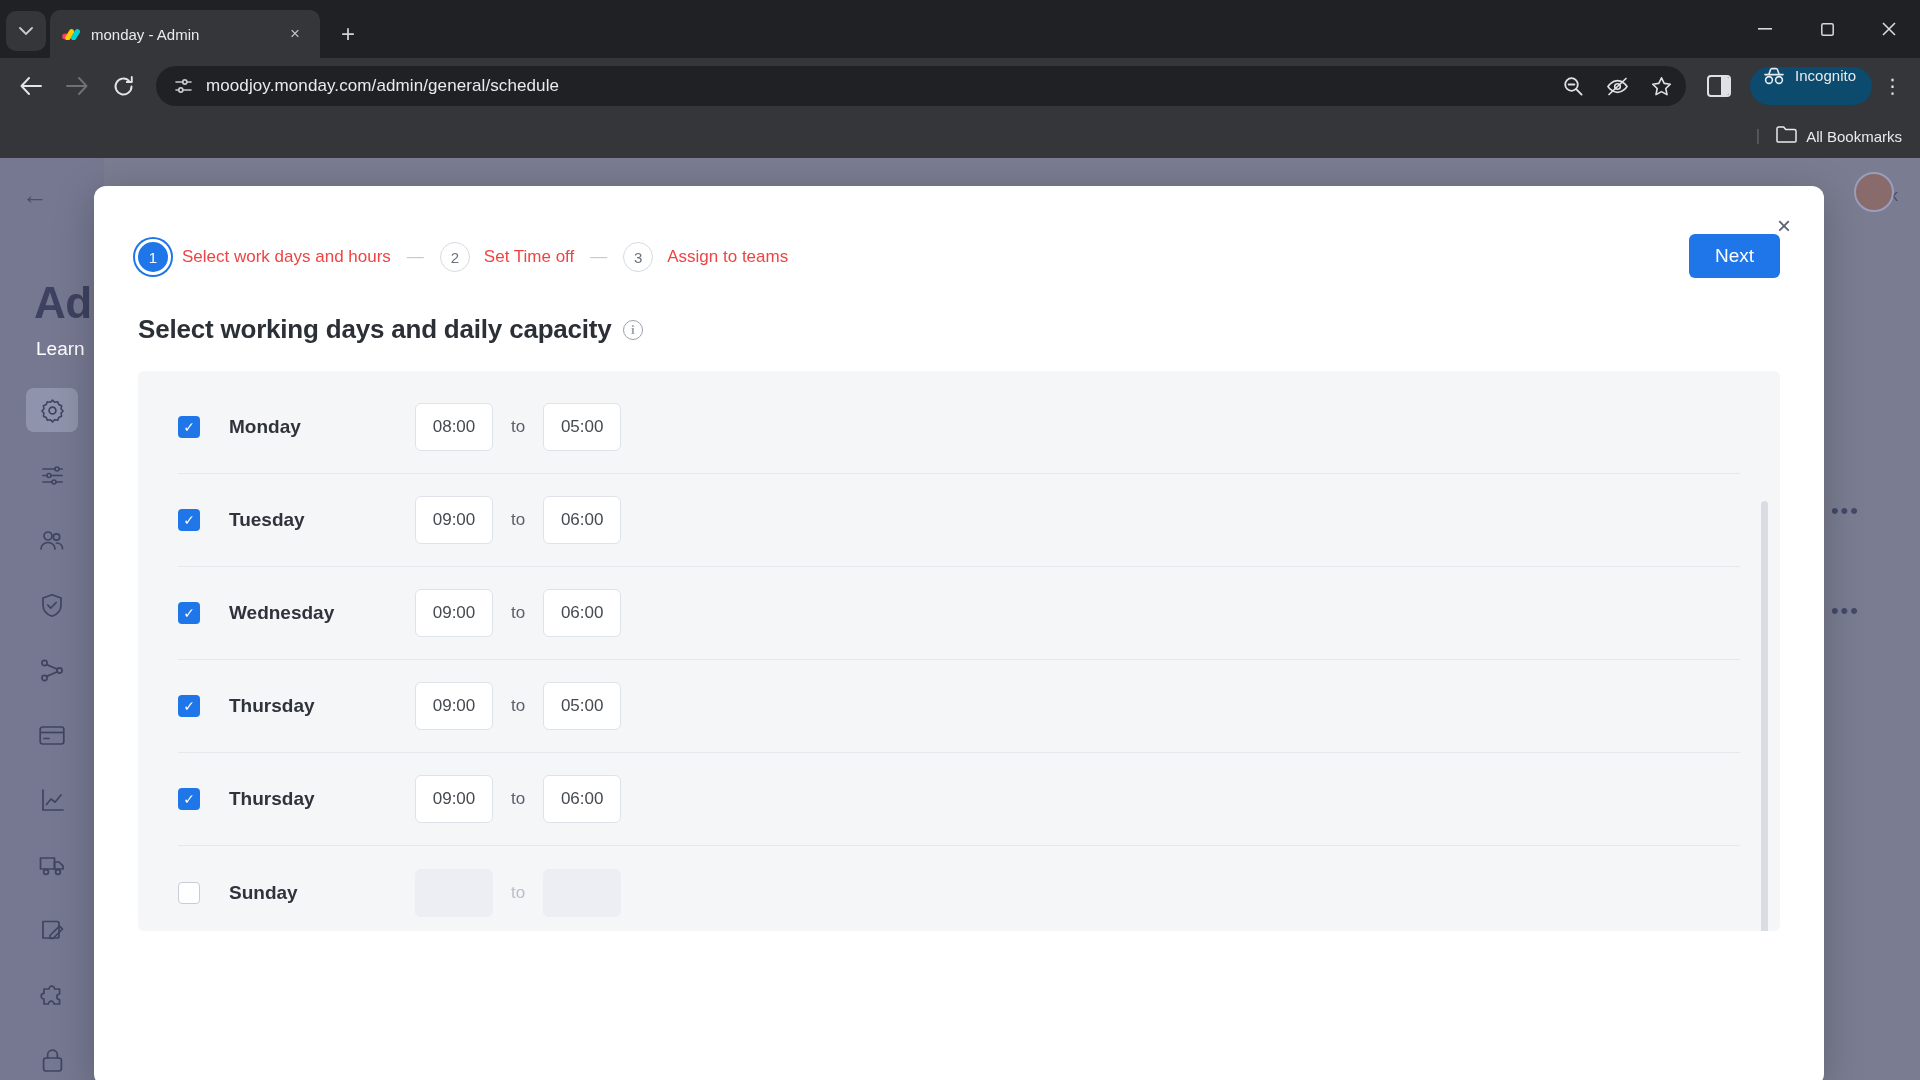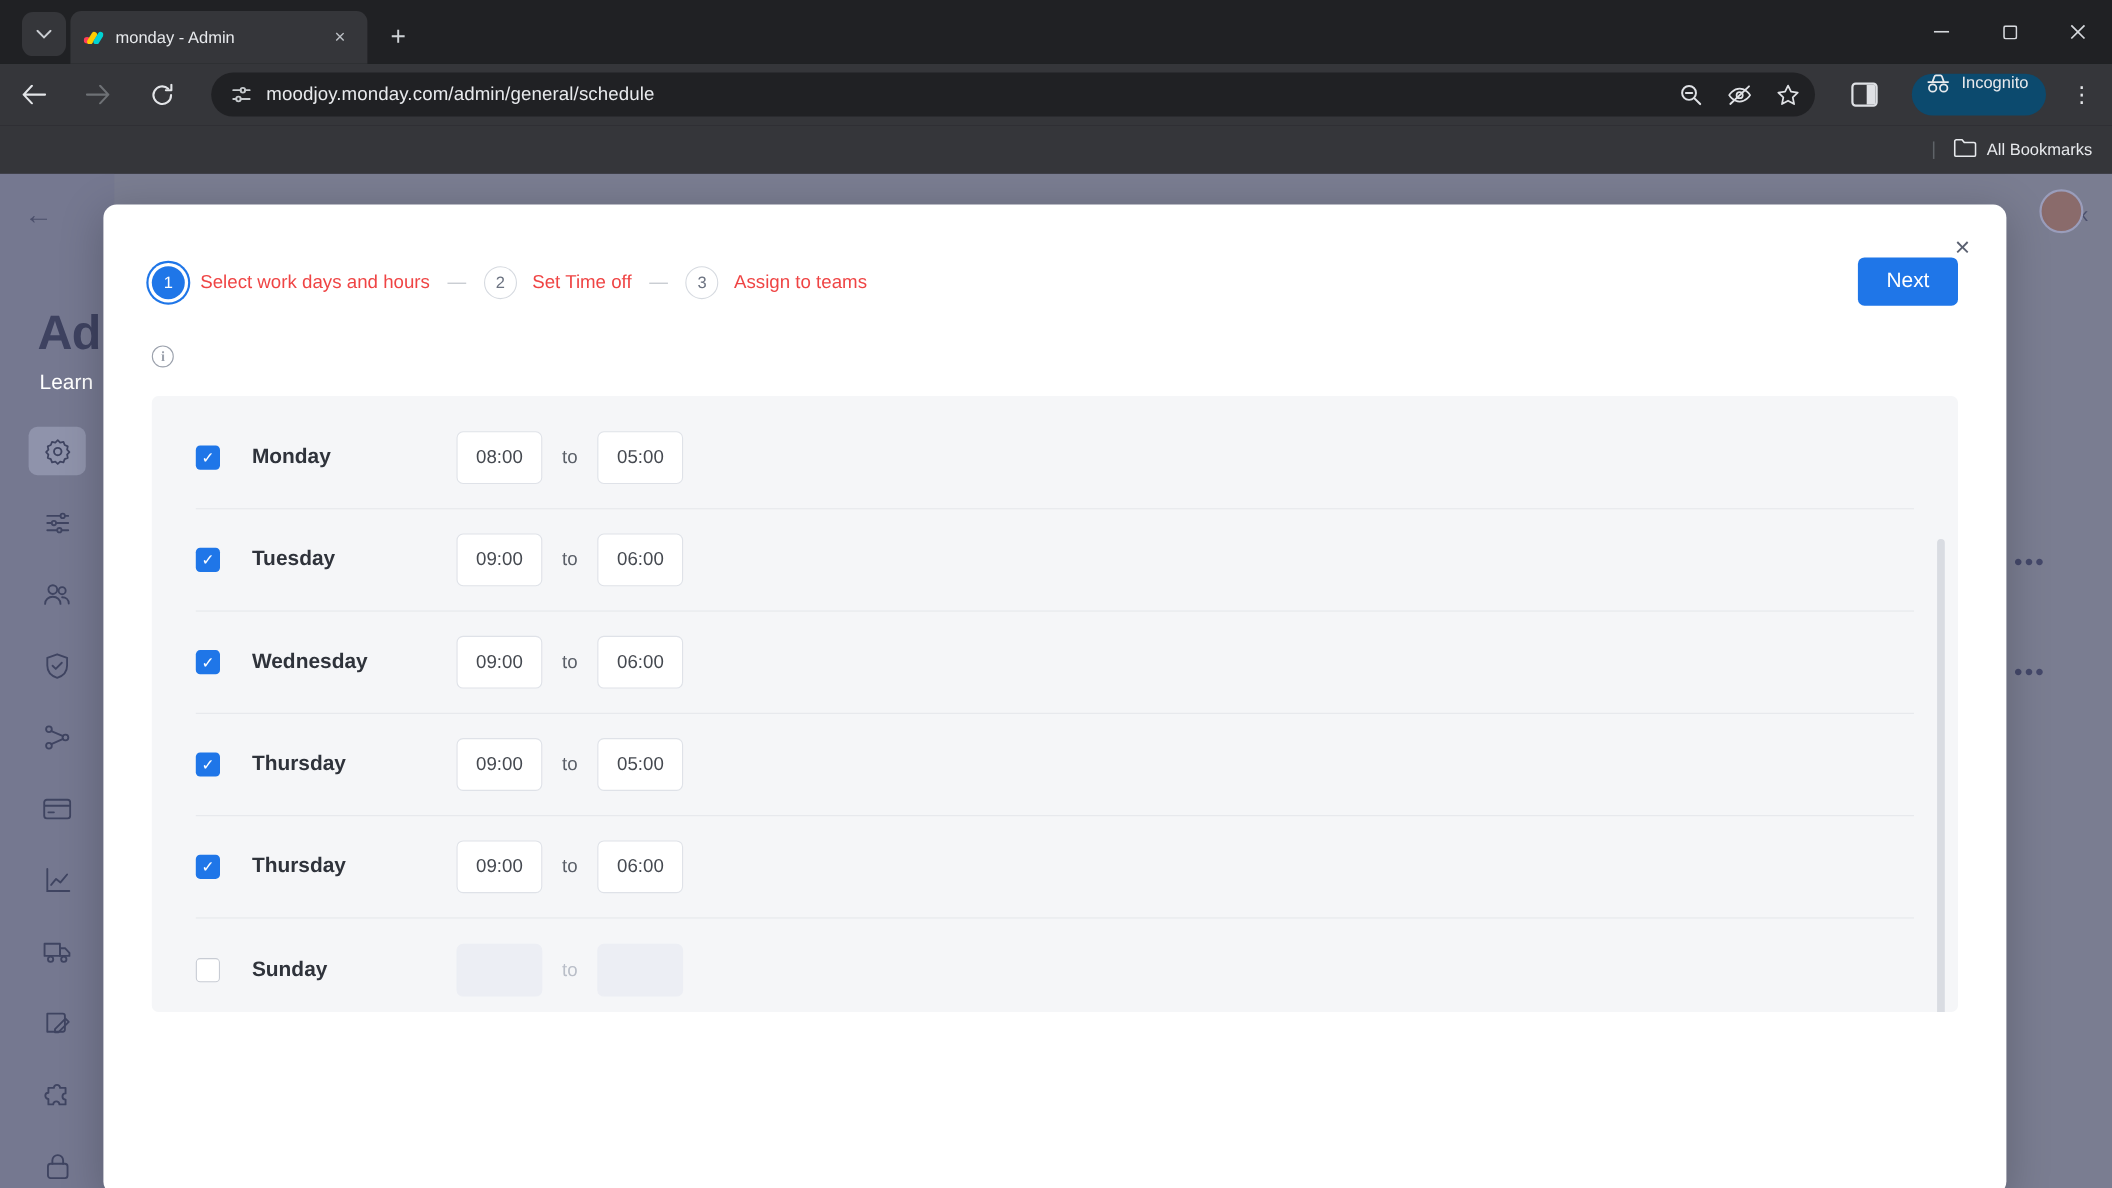--- a/index.html
+++ b/index.html
@@ -8,21 +8,21 @@
     overflow: hidden;
     font-family: "Liberation Sans", sans-serif;
     background: #202124;
   }
 
   
   .browser { width: 1920px; height: 1080px; position: relative; background: #202124; }
 
   .tabstrip {
     height: 58px; background: #202124;
-    display: flex; align-items: flex-end; padding-left: 14px; position: relative;
+    display: flex; align-items: flex-end; padding-left: 0; position: relative;
   }
   .tab-list-btn {
     width: 40px; height: 40px; margin: 0 4px 7px 6px;
     background: #35363a; border-radius: 10px;
     display: flex; align-items: center; justify-content: center;
     color: #c9ccd0;
   }
   .tab {
     height: 48px; width: 270px; background: #35363a;
     border-radius: 10px 10px 0 0;
@@ -52,21 +52,21 @@
     position: absolute; right: 0; top: 0; height: 58px;
     display: flex; align-items: center;
   }
   .win-btn {
     width: 62px; height: 58px; display: flex; align-items: center;
     justify-content: center; color: #d6d9dd;
   }
 
   .toolbar {
     height: 56px; background: #35363a;
-    display: flex; align-items: center; padding: 0 10px; gap: 16px;
+    display: flex; align-items: center; padding: 0 10px; gap: 4px;
   }
   .nav-btn {
     width: 42px; height: 42px; border-radius: 50%;
     display: flex; align-items: center; justify-content: center;
     color: #e3e5e8;
   }
   .nav-btn.disabled { color: #6e7175; }
   .omnibox {
     flex: 1; height: 40px; background: #202124; border-radius: 20px;
     display: flex; align-items: center; padding: 0 14px; margin: 0 8px;
@@ -438,20 +438,21 @@
           </span>
           <span class="step-dash">—</span>
           <span class="step">
             <span class="step-num">3</span>
             <span class="step-label">Assign to teams</span>
           </span>
           <button class="next-btn">Next</button>
         </div>
 
         <div class="section-title">
+          <span>Select working days and daily capacity</span>
           <span class="info-ico">i</span>
         </div>
 
         <div class="days-panel">
           <div class="scrollbar"></div>
 
           <div class="day-row">
             <span class="chk on">
                 <span class="chk-mark">✓</span>
               </span>

